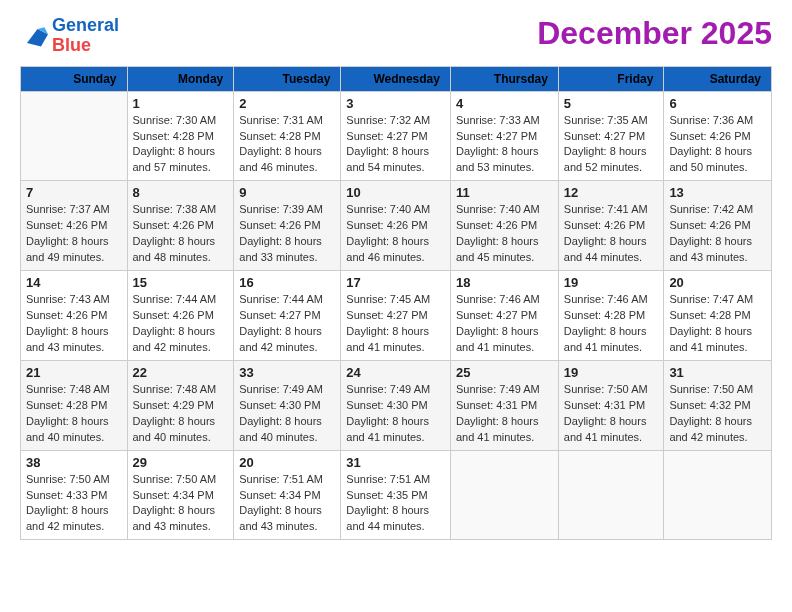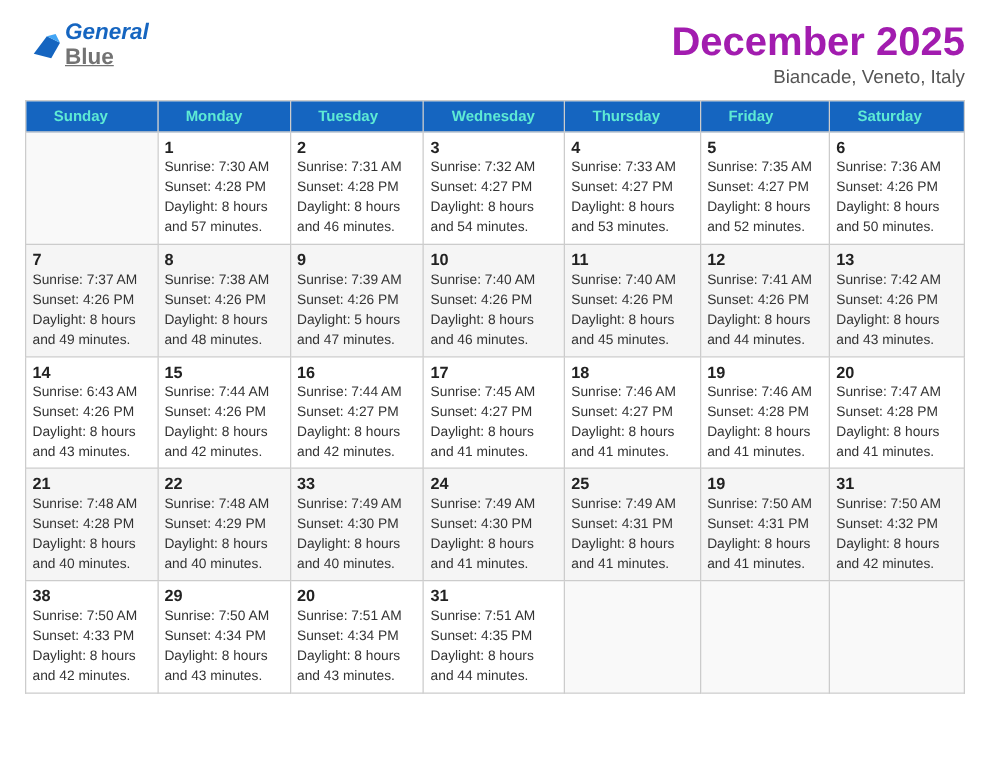--- a/index.html
+++ b/index.html
@@ -28,21 +28,20 @@
       gap: 4px;
     }
     .logo-text {
       font-size: 18px;
       font-weight: bold;
       color: #333;
       line-height: 1.1;
     }
     .logo-text span {
       color: #1565c0;
-      font-style: italic;
     }
     .logo-icon {
       width: 28px;
       height: 28px;
     }
     .title-block {
       text-align: right;
     }
     .month-title {
       font-size: 32px;
@@ -55,23 +54,23 @@
       color: #555;
       margin-top: 2px;
     }
     .calendar {
       width: 100%;
       border-collapse: collapse;
       font-size: 11px;
     }
     .calendar th {
       background-color: #1565c0;
-      color: #5eead4;
-      text-align: left;
-      padding: 5px 22px;
+      color: #000000;
+      text-align: right;
+      padding: 5px 10px;
       font-size: 12px;
       font-weight: bold;
       border: 1px solid #ccc;
     }
     .calendar td {
       border: 1px solid #ccc;
       vertical-align: top;
       padding: 4px 5px;
       width: 113px;
       min-height: 80px;
@@ -104,26 +103,25 @@
 
 <div class="page">
   <div class="header">
     <div class="logo">
       <svg class="logo-icon" viewBox="0 0 32 32" xmlns="http://www.w3.org/2000/svg">
         <polygon points="8,24 20,8 32,14 24,28" fill="#1565c0"></polygon>
         <polygon points="20,8 32,14 28,6" fill="#42a5f5"></polygon>
       </svg>
       <div class="logo-text">
         <div><span>General</span></div>
-        <div style="color:#737373;text-decoration:underline;">Blue</div>
+        <div style="color:#ef4444;">Blue</div>
       </div>
     </div>
     <div class="title-block">
       <div class="month-title">December 2025</div>
-      <div class="location-title">Biancade, Veneto, Italy</div>
     </div>
   </div>
 
   <table class="calendar">
     <thead>
       <tr>
       <th>Sunday</th>
           <th>Monday</th>
           <th>Tuesday</th>
           <th>Wednesday</th>
@@ -199,21 +197,21 @@
               <div>Sunrise: 7:38 AM</div>
               <div>Sunset: 4:26 PM</div>
               <div>Daylight: 8 hours and 48 minutes.</div>
             </div>
           </td>
           <td>
             <span class="day-number">9</span>
             <div class="day-info">
               <div>Sunrise: 7:39 AM</div>
               <div>Sunset: 4:26 PM</div>
-              <div>Daylight: 5 hours and 47 minutes.</div>
+              <div>Daylight: 8 hours and 33 minutes.</div>
             </div>
           </td>
           <td>
             <span class="day-number">10</span>
             <div class="day-info">
               <div>Sunrise: 7:40 AM</div>
               <div>Sunset: 4:26 PM</div>
               <div>Daylight: 8 hours and 46 minutes.</div>
             </div>
           </td>
@@ -239,21 +237,21 @@
               <div>Sunrise: 7:42 AM</div>
               <div>Sunset: 4:26 PM</div>
               <div>Daylight: 8 hours and 43 minutes.</div>
             </div>
           </td>
         </tr>
         <tr>
           <td>
             <span class="day-number">14</span>
             <div class="day-info">
-              <div>Sunrise: 6:43 AM</div>
+              <div>Sunrise: 7:43 AM</div>
               <div>Sunset: 4:26 PM</div>
               <div>Daylight: 8 hours and 43 minutes.</div>
             </div>
           </td>
           <td>
             <span class="day-number">15</span>
             <div class="day-info">
               <div>Sunrise: 7:44 AM</div>
               <div>Sunset: 4:26 PM</div>
               <div>Daylight: 8 hours and 42 minutes.</div>

